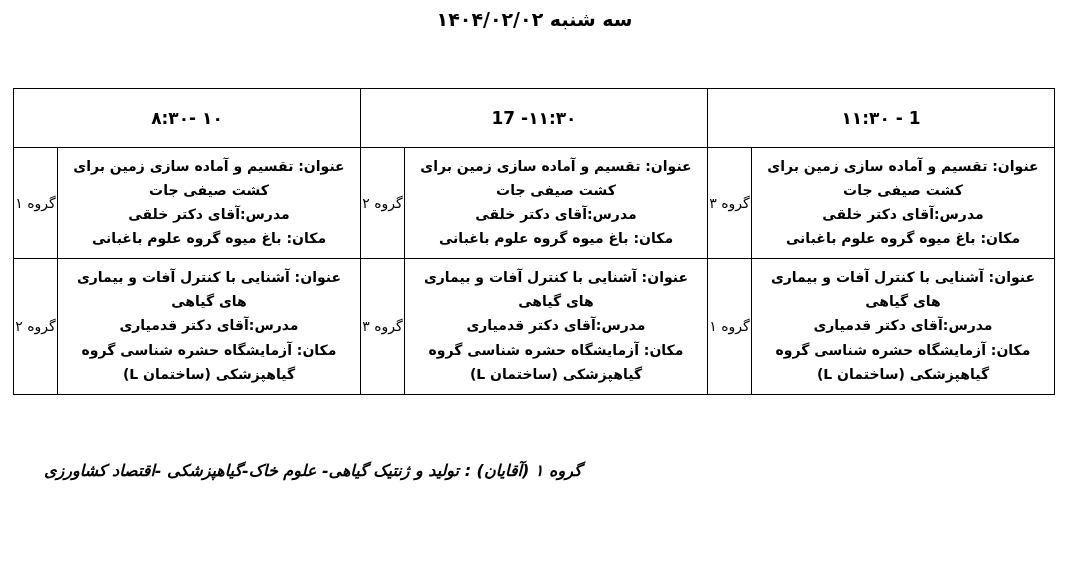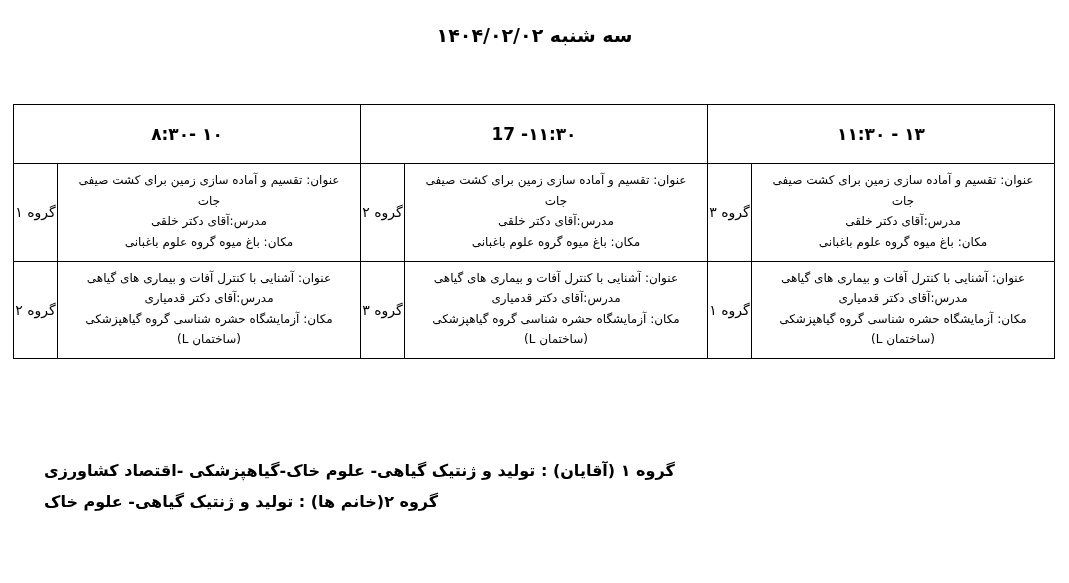--- a/index.html
+++ b/index.html
@@ -12,21 +12,21 @@
     height: 583px;
     font-family: "DejaVu Sans", "Liberation Sans", sans-serif;
     color: #000000;
     position: relative;
     overflow: hidden;
   }
   .page-title {
     text-align: center;
     font-size: 19px;
     font-weight: bold;
-    margin-top: 24px;
+    margin-top: 8px;
     letter-spacing: 0.5px;
   }
   .schedule-wrap {
     margin-top: 58px;
     padding: 0 14px;
   }
   table.schedule {
     border-collapse: collapse;
     width: 1041px;
     table-layout: fixed;
@@ -45,42 +45,44 @@
     letter-spacing: 0.5px;
   }
   td.group-cell {
     width: 44px;
     text-align: center;
     font-size: 14px;
     line-height: 1.6;
   }
   td.session-cell {
     padding: 6px 8px 8px 8px;
-    font-size: 12px;
+    font-size: 14px;
     line-height: 1.72;
     text-align: center;
+    font-weight: bold;
   }
   td.session-cell .line {
     display: block;
     white-space: pre-line;
   }
   .legend {
     position: absolute;
     right: 14px;
     left: 14px;
     top: 455px;
     text-align: left;
     direction: rtl;
   }
   .legend .legend-line {
     font-size: 16px;
     font-weight: bold;
     line-height: 1.95;
     text-align: left;
     padding-left: 30px;
+    font-style: italic;
   }
   .spacer-col { width: 44px; }
   .sess-col { width: 303px; }
 </style>
 </head>
 <body>
 
 <div class="page-title">سه شنبه ۱۴۰۴/۰۲/۰۲</div>
 
 <div class="schedule-wrap">
@@ -88,21 +90,21 @@
     <colgroup>
       <col class="sess-col">
         <col class="spacer-col">
       <col class="sess-col">
         <col class="spacer-col">
       <col class="sess-col">
         <col class="spacer-col">
     </colgroup>
     <thead>
       <tr>
-        <th class="time-head" colspan="2">۱۳ - ۱۱:۳۰</th>
+        <th class="time-head" colspan="2">1 - ۱۱:۳۰</th>
         <th class="time-head" colspan="2">۱۱:۳۰- 17</th>
         <th class="time-head" colspan="2">۱۰ -۸:۳۰</th>
       </tr>
     </thead>
     <tbody>
       <tr>
         <td class="session-cell">
           <span class="line">عنوان: تقسیم و آماده سازی زمین برای کشت صیفی جات</span>
           <span class="line">مدرس:آقای دکتر خلقی</span>
           <span class="line">مکان: باغ میوه گروه علوم باغبانی</span>
@@ -163,14 +165,13 @@
           <span class="line">گروه</span>
           <span class="line">۲</span>
         </td>
       </tr>
     </tbody>
   </table>
 </div>
 
 <div class="legend">
   <div class="legend-line">گروه ۱ (آقایان) : تولید و ژنتیک گیاهی- علوم خاک-گیاهپزشکی -اقتصاد کشاورزی</div>
-  <div class="legend-line">گروه ۲(خانم ها) : تولید و ژنتیک گیاهی- علوم خاک</div>
 </div>
 
 </body></html>

